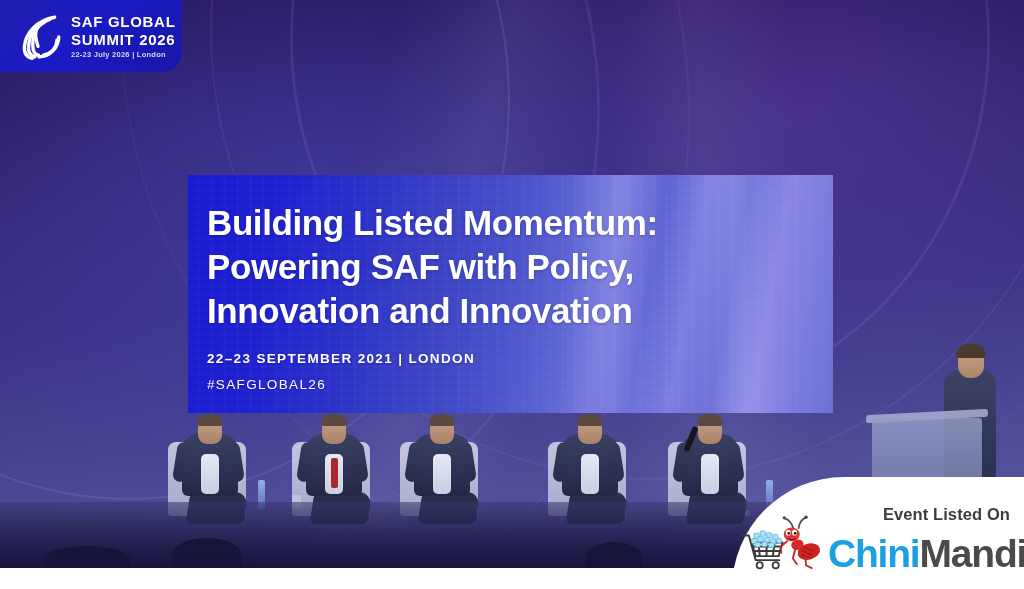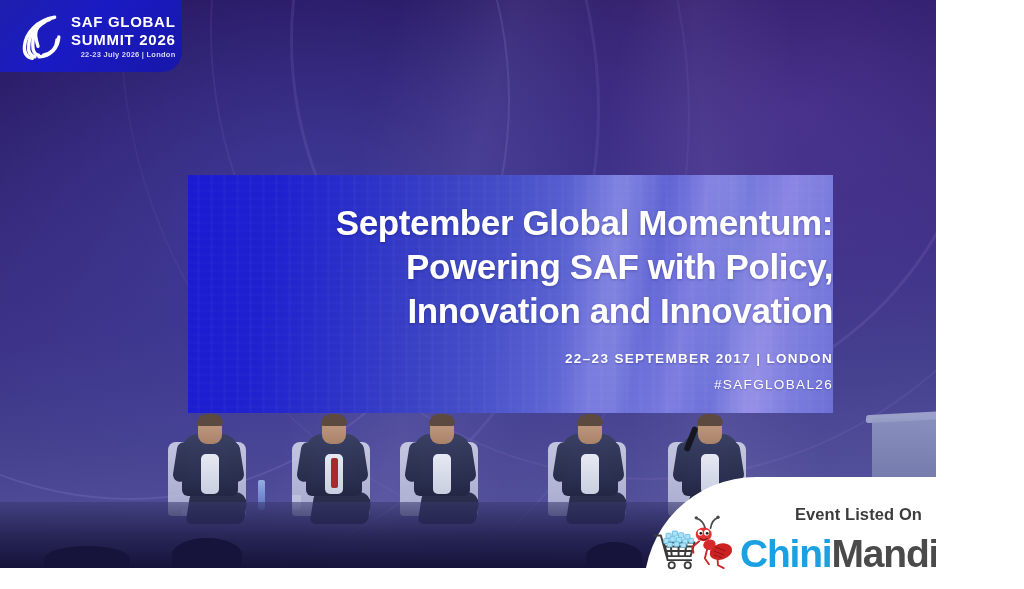--- a/index.html
+++ b/index.html
@@ -6,24 +6,23 @@
   html, body {
     width:1024px; height:589px;
     font-family:"Liberation Sans", sans-serif;
     overflow:hidden;
     background:#ffffff;
   }
 
   
   #stage {
     position:relative;
-    width:936px; height:589px;
+    width:1024px; height:589px;
     overflow:hidden;
     background:#ffffff;
-    text-align:right;
   }
 
   
   .photo-bg {
     position:absolute; left:0; top:0; width:1024px; height:568px;
     overflow:hidden;
     background:
       radial-gradient(ellipse 70% 90% at 30% 35%, rgba(72,72,180,0.55) 0%, rgba(40,30,110,0) 62%),
       radial-gradient(ellipse 60% 80% at 78% 20%, rgba(96,66,170,0.50) 0%, rgba(40,30,110,0) 60%),
       linear-gradient(175deg, #241155 0%, #2a1a63 16%, #332673 34%, #3b3183 52%, #45418f 68%, #514e99 82%, #5b5aa3 100%);
@@ -460,24 +459,24 @@
       <div class="l1">SAF GLOBAL</div>
       <div class="l2">SUMMIT 2026</div>
       <div class="l3">22-23 July 2026 | London</div>
     </div>
   </div>
 
   <div class="headline-panel">
     <div class="hp-streaks"></div>
     <div class="hp-light"></div>
     <div class="hp-inner">
-      <div class="hp-title">September Global Momentum:</div>
+      <div class="hp-title">Building Listed Momentum:</div>
       <div class="hp-title">Powering SAF with Policy,</div>
       <div class="hp-title">Innovation and Innovation</div>
-      <div class="hp-meta">22–23 SEPTEMBER 2017 | LONDON</div>
+      <div class="hp-meta">22–23 SEPTEMBER 2021 | LONDON</div>
       <div class="hp-hash">#SAFGLOBAL26</div>
     </div>
   </div>
 
   <div class="white-strip"></div>
 
   <div class="cm-badge">
     <div class="cm-white"></div>
     <div class="cm-content">
       <div class="cm-listed">Event Listed On</div>

